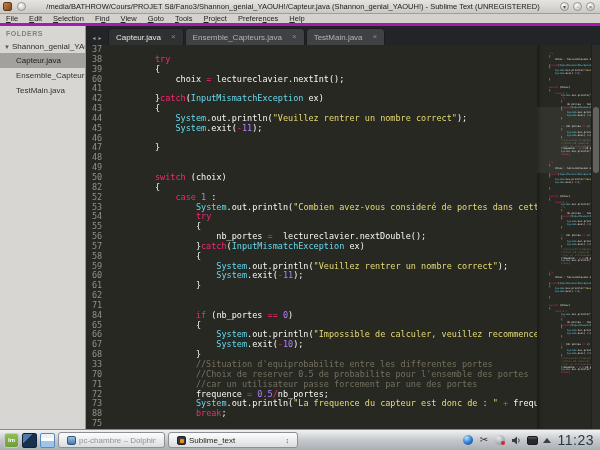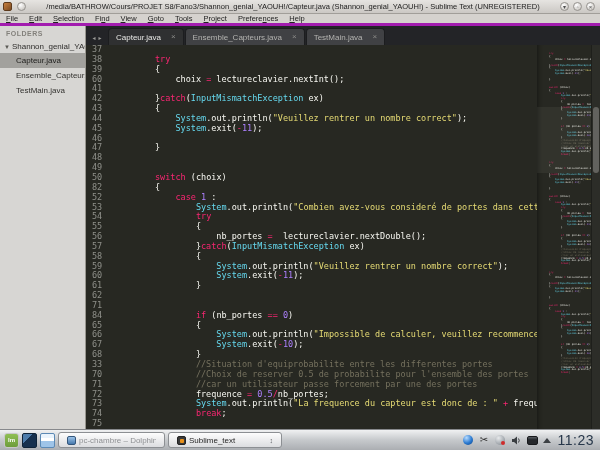--- a/index.html
+++ b/index.html
@@ -85,21 +85,21 @@
                border-radius:3px; color:#fff; font-size:6px; font-weight:bold;
                display:flex; align-items:center; justify-content:center; }
   .icon-desktop { background:linear-gradient(135deg,#4d7cab 0 35%,#16304e 36%);
                   border:1px solid #0e2338; border-radius:2px; }
   .icon-filemgr { background:linear-gradient(#e9f3fc 0 30%,#ffffff 31% 55%,#9ec4e8 56%);
                   border:1px solid #5b89b5; border-radius:2px; }
   .task-list { display:flex; align-items:center; gap:3px; }
   .task-btn { height:16px; display:flex; align-items:center; gap:3px; padding:0 8px;
               background:linear-gradient(#fdfdfd,#dcdde0); border:1px solid #8c8f93;
               border-radius:3px; font-size:8px; color:#1f1f1f; width:107px; overflow:hidden; }
-  .task-btn.active { width:114px; }
+  .task-btn.active { width:130px; }
   .task-btn .task-label { flex:1; white-space:nowrap; overflow:hidden; }
   .task-btn.dim .task-label { color:#8e9093; }
   .task-scroll { font-size:7px; color:#55585c; }
   .task-icon { width:9px; height:9px; flex:0 0 auto; border-radius:2px; }
   .icon-dolphin { background:linear-gradient(#9cc3e8,#4779ad); border:1px solid #33567c; }
   .icon-firefox { border-radius:50%;
                   background:radial-gradient(circle at 42% 38%, #7fb4dd 0 34%, #e96d0e 40% 85%, #b34a05 100%); }
   .icon-sublime { background:#3a3a3a; border:1px solid #222; position:relative; }
   .icon-sublime::after { content:""; position:absolute; left:2px; top:2px; width:4px; height:4px;
                          background:#e8901a; border-radius:1px; }
@@ -216,21 +216,21 @@
             <div>84</div>
             <div>65</div>
             <div>66</div>
             <div>67</div>
             <div>68</div>
             <div>33</div>
             <div>70</div>
             <div>71</div>
             <div>72</div>
             <div>73</div>
-            <div>74</div>
+            <div>88</div>
             <div>75</div>
           </div>
         <div class="code"><div class="code-line">&nbsp;</div><div class="code-line"><span class="tok-p">        </span><span class="tok-k">try</span></div><div class="code-line"><span class="tok-p">        {</span></div><div class="code-line"><span class="tok-p">            choix </span><span class="tok-k">=</span><span class="tok-p"> lectureclavier.nextInt();</span></div><div class="code-line">&nbsp;</div><div class="code-line"><span class="tok-p">        }</span><span class="tok-k">catch</span><span class="tok-p">(</span><span class="tok-t">InputMismatchException</span><span class="tok-p"> ex)</span></div><div class="code-line"><span class="tok-p">        {</span></div><div class="code-line"><span class="tok-p">            </span><span class="tok-t">System</span><span class="tok-p">.out.println(</span><span class="tok-s">"Veuillez rentrer un nombre correct"</span><span class="tok-p">);</span></div><div class="code-line"><span class="tok-p">            </span><span class="tok-t">System</span><span class="tok-p">.exit(</span><span class="tok-k">-</span><span class="tok-n">11</span><span class="tok-p">);</span></div><div class="code-line">&nbsp;</div><div class="code-line"><span class="tok-p">        }</span></div><div class="code-line">&nbsp;</div><div class="code-line">&nbsp;</div><div class="code-line"><span class="tok-p">        </span><span class="tok-k">switch</span><span class="tok-p"> (choix)</span></div><div class="code-line"><span class="tok-p">        {</span></div><div class="code-line"><span class="tok-p">            </span><span class="tok-k">case</span><span class="tok-p"> </span><span class="tok-n">1</span><span class="tok-p"> :</span></div><div class="code-line"><span class="tok-p">                </span><span class="tok-t">System</span><span class="tok-p">.out.println(</span><span class="tok-s">"Combien avez-vous consideré de portes dans cette liste</span></div><div class="code-line"><span class="tok-p">                </span><span class="tok-k">try</span></div><div class="code-line"><span class="tok-p">                {</span></div><div class="code-line"><span class="tok-p">                    nb_portes </span><span class="tok-k">=</span><span class="tok-p">  lectureclavier.nextDouble();</span></div><div class="code-line"><span class="tok-p">                }</span><span class="tok-k">catch</span><span class="tok-p">(</span><span class="tok-t">InputMismatchException</span><span class="tok-p"> ex)</span></div><div class="code-line"><span class="tok-p">                {</span></div><div class="code-line"><span class="tok-p">                    </span><span class="tok-t">System</span><span class="tok-p">.out.println(</span><span class="tok-s">"Veuillez rentrer un nombre correct"</span><span class="tok-p">);</span></div><div class="code-line"><span class="tok-p">                    </span><span class="tok-t">System</span><span class="tok-p">.exit(</span><span class="tok-k">-</span><span class="tok-n">11</span><span class="tok-p">);</span></div><div class="code-line"><span class="tok-p">                }</span></div><div class="code-line">&nbsp;</div><div class="code-line">&nbsp;</div><div class="code-line"><span class="tok-p">                </span><span class="tok-k">if</span><span class="tok-p"> (nb_portes </span><span class="tok-k">==</span><span class="tok-p"> </span><span class="tok-n">0</span><span class="tok-p">)</span></div><div class="code-line"><span class="tok-p">                {</span></div><div class="code-line"><span class="tok-p">                    </span><span class="tok-t">System</span><span class="tok-p">.out.println(</span><span class="tok-s">"Impossible de calculer, veuillez recommencer"</span></div><div class="code-line"><span class="tok-p">                    </span><span class="tok-t">System</span><span class="tok-p">.exit(</span><span class="tok-k">-</span><span class="tok-n">10</span><span class="tok-p">);</span></div><div class="code-line"><span class="tok-p">                }</span></div><div class="code-line"><span class="tok-c">                //Situation d'equiprobabilite entre les differentes portes</span></div><div class="code-line"><span class="tok-c">                //Choix de reserver 0.5 de probabilite pour l'ensemble des portes</span></div><div class="code-line"><span class="tok-c">                //car un utilisateur passe forcement par une des portes</span></div><div class="code-line"><span class="tok-p">                frequence </span><span class="tok-k">=</span><span class="tok-p"> </span><span class="tok-n">0.5</span><span class="tok-k">/</span><span class="tok-p">nb_portes;</span></div><div class="code-line"><span class="tok-p">                </span><span class="tok-t">System</span><span class="tok-p">.out.println(</span><span class="tok-s">"La frequence du capteur est donc de : "</span><span class="tok-p"> </span><span class="tok-k">+</span><span class="tok-p"> frequence);</span></div><div class="code-line"><span class="tok-p">                </span><span class="tok-k">break</span><span class="tok-p">;</span></div><div class="code-line">&nbsp;</div></div>
         <div class="minimap">
           <div><div class="mini-line">&nbsp;</div><div class="mini-line"><span class="tok-p">        </span><span class="tok-k">try</span></div><div class="mini-line"><span class="tok-p">        {</span></div><div class="mini-line"><span class="tok-p">            choix </span><span class="tok-k">=</span><span class="tok-p"> lectureclavier.nextInt();</span></div><div class="mini-line">&nbsp;</div><div class="mini-line"><span class="tok-p">        }</span><span class="tok-k">catch</span><span class="tok-p">(</span><span class="tok-t">InputMismatchException</span></div><div class="mini-line"><span class="tok-p">        {</span></div><div class="mini-line"><span class="tok-p">            </span><span class="tok-t">System</span><span class="tok-p">.out.println(</span><span class="tok-s">"Veuillez rentrer un nombre correct"</span></div><div class="mini-line"><span class="tok-p">            </span><span class="tok-t">System</span><span class="tok-p">.exit(</span><span class="tok-k">-</span><span class="tok-n">11</span><span class="tok-p">);</span></div><div class="mini-line">&nbsp;</div><div class="mini-line"><span class="tok-p">        }</span></div><div class="mini-line">&nbsp;</div><div class="mini-line">&nbsp;</div><div class="mini-line"><span class="tok-p">        </span><span class="tok-k">switch</span><span class="tok-p"> (choix)</span></div><div class="mini-line"><span class="tok-p">        {</span></div><div class="mini-line"><span class="tok-p">            </span><span class="tok-k">case</span><span class="tok-p"> </span><span class="tok-n">1</span><span class="tok-p"> :</span></div><div class="mini-line"><span class="tok-p">                </span><span class="tok-t">System</span><span class="tok-p">.out.println(</span><span class="tok-s">"Combien avez-vous consideré de portes dans cette liste</span></div><div class="mini-line"><span class="tok-p">                </span><span class="tok-k">try</span></div><div class="mini-line"><span class="tok-p">                {</span></div><div class="mini-line"><span class="tok-p">                    nb_portes </span><span class="tok-k">=</span><span class="tok-p">  lectureclavier.nextDouble();</span></div><div class="mini-line"><span class="tok-p">                }</span><span class="tok-k">catch</span><span class="tok-p">(</span><span class="tok-t">InputMismatchException</span></div><div class="mini-line"><span class="tok-p">                {</span></div><div class="mini-line"><span class="tok-p">                    </span><span class="tok-t">System</span><span class="tok-p">.out.println(</span></div><div class="mini-line"><span class="tok-p">                    </span><span class="tok-t">System</span><span class="tok-p">.exit(</span><span class="tok-k">-</span><span class="tok-n">11</span><span class="tok-p">);</span></div><div class="mini-line"><span class="tok-p">                }</span></div><div class="mini-line">&nbsp;</div><div class="mini-line">&nbsp;</div><div class="mini-line"><span class="tok-p">                </span><span class="tok-k">if</span><span class="tok-p"> (nb_portes </span><span class="tok-k">==</span><span class="tok-p"> </span><span class="tok-n">0</span><span class="tok-p">)</span></div><div class="mini-line"><span class="tok-p">                {</span></div><div class="mini-line"><span class="tok-p">                    </span><span class="tok-t">System</span><span class="tok-p">.out.println(</span></div><div class="mini-line"><span class="tok-p">                    </span><span class="tok-t">System</span><span class="tok-p">.exit(</span><span class="tok-k">-</span><span class="tok-n">10</span><span class="tok-p">);</span></div><div class="mini-line"><span class="tok-p">                }</span></div><div class="mini-line"><span class="tok-c">                //Situation d'equiprobabilite entre les differentes portes</span></div><div class="mini-line"><span class="tok-c">                //Choix de reserver 0.5 de probabilite pour l'ensemble des portes</span></div><div class="mini-line"><span class="tok-c">                //car un utilisateur passe forcement par une des portes</span></div><div class="mini-line"><span class="tok-p">                frequence </span><span class="tok-k">=</span><span class="tok-p"> </span><span class="tok-n">0.5</span><span class="tok-k">/</span><span class="tok-p">nb_portes;</span></div><div class="mini-line"><span class="tok-p">                </span><span class="tok-t">System</span><span class="tok-p">.out.println(</span><span class="tok-s">"La frequence du capteur est donc de : "</span></div><div class="mini-line"><span class="tok-p">                </span><span class="tok-k">break</span><span class="tok-p">;</span></div><div class="mini-line">&nbsp;</div><div class="mini-line">&nbsp;</div><div class="mini-line"><span class="tok-p">        </span><span class="tok-k">try</span></div><div class="mini-line"><span class="tok-p">        {</span></div><div class="mini-line"><span class="tok-p">            choix </span><span class="tok-k">=</span><span class="tok-p"> lectureclavier.nextInt();</span></div><div class="mini-line">&nbsp;</div><div class="mini-line"><span class="tok-p">        }</span><span class="tok-k">catch</span><span class="tok-p">(</span><span class="tok-t">InputMismatchException</span></div><div class="mini-line"><span class="tok-p">        {</span></div><div class="mini-line"><span class="tok-p">            </span><span class="tok-t">System</span><span class="tok-p">.out.println(</span><span class="tok-s">"Veuillez rentrer un nombre correct"</span></div><div class="mini-line"><span class="tok-p">            </span><span class="tok-t">System</span><span class="tok-p">.exit(</span><span class="tok-k">-</span><span class="tok-n">11</span><span class="tok-p">);</span></div><div class="mini-line">&nbsp;</div><div class="mini-line"><span class="tok-p">        }</span></div><div class="mini-line">&nbsp;</div><div class="mini-line">&nbsp;</div><div class="mini-line"><span class="tok-p">        </span><span class="tok-k">switch</span><span class="tok-p"> (choix)</span></div><div class="mini-line"><span class="tok-p">        {</span></div><div class="mini-line"><span class="tok-p">            </span><span class="tok-k">case</span><span class="tok-p"> </span><span class="tok-n">1</span><span class="tok-p"> :</span></div><div class="mini-line"><span class="tok-p">                </span><span class="tok-t">System</span><span class="tok-p">.out.println(</span><span class="tok-s">"Combien avez-vous consideré de portes dans cette liste</span></div><div class="mini-line"><span class="tok-p">                </span><span class="tok-k">try</span></div><div class="mini-line"><span class="tok-p">                {</span></div><div class="mini-line"><span class="tok-p">                    nb_portes </span><span class="tok-k">=</span><span class="tok-p">  lectureclavier.nextDouble();</span></div><div class="mini-line"><span class="tok-p">                }</span><span class="tok-k">catch</span><span class="tok-p">(</span><span class="tok-t">InputMismatchException</span></div><div class="mini-line"><span class="tok-p">                {</span></div><div class="mini-line"><span class="tok-p">                    </span><span class="tok-t">System</span><span class="tok-p">.out.println(</span></div><div class="mini-line"><span class="tok-p">                    </span><span class="tok-t">System</span><span class="tok-p">.exit(</span><span class="tok-k">-</span><span class="tok-n">11</span><span class="tok-p">);</span></div><div class="mini-line"><span class="tok-p">                }</span></div><div class="mini-line">&nbsp;</div><div class="mini-line">&nbsp;</div><div class="mini-line"><span class="tok-p">                </span><span class="tok-k">if</span><span class="tok-p"> (nb_portes </span><span class="tok-k">==</span><span class="tok-p"> </span><span class="tok-n">0</span><span class="tok-p">)</span></div><div class="mini-line"><span class="tok-p">                {</span></div><div class="mini-line"><span class="tok-p">                    </span><span class="tok-t">System</span><span class="tok-p">.out.println(</span></div><div class="mini-line"><span class="tok-p">                    </span><span class="tok-t">System</span><span class="tok-p">.exit(</span><span class="tok-k">-</span><span class="tok-n">10</span><span class="tok-p">);</span></div><div class="mini-line"><span class="tok-p">                }</span></div><div class="mini-line"><span class="tok-c">                //Situation d'equiprobabilite entre les differentes portes</span></div><div class="mini-line"><span class="tok-c">                //Choix de reserver 0.5 de probabilite pour l'ensemble des portes</span></div><div class="mini-line"><span class="tok-c">                //car un utilisateur passe forcement par une des portes</span></div><div class="mini-line"><span class="tok-p">                frequence </span><span class="tok-k">=</span><span class="tok-p"> </span><span class="tok-n">0.5</span><span class="tok-k">/</span><span class="tok-p">nb_portes;</span></div><div class="mini-line"><span class="tok-p">                </span><span class="tok-t">System</span><span class="tok-p">.out.println(</span><span class="tok-s">"La frequence du capteur est donc de : "</span></div><div class="mini-line"><span class="tok-p">                </span><span class="tok-k">break</span><span class="tok-p">;</span></div><div class="mini-line">&nbsp;</div><div class="mini-line">&nbsp;</div><div class="mini-line"><span class="tok-p">        </span><span class="tok-k">try</span></div><div class="mini-line"><span class="tok-p">        {</span></div><div class="mini-line"><span class="tok-p">            choix </span><span class="tok-k">=</span><span class="tok-p"> lectureclavier.nextInt();</span></div><div class="mini-line">&nbsp;</div><div class="mini-line"><span class="tok-p">        }</span><span class="tok-k">catch</span><span class="tok-p">(</span><span class="tok-t">InputMismatchException</span></div><div class="mini-line"><span class="tok-p">        {</span></div><div class="mini-line"><span class="tok-p">            </span><span class="tok-t">System</span><span class="tok-p">.out.println(</span><span class="tok-s">"Veuillez rentrer un nombre correct"</span></div><div class="mini-line"><span class="tok-p">            </span><span class="tok-t">System</span><span class="tok-p">.exit(</span><span class="tok-k">-</span><span class="tok-n">11</span><span class="tok-p">);</span></div><div class="mini-line">&nbsp;</div><div class="mini-line"><span class="tok-p">        }</span></div><div class="mini-line">&nbsp;</div><div class="mini-line">&nbsp;</div><div class="mini-line"><span class="tok-p">        </span><span class="tok-k">switch</span><span class="tok-p"> (choix)</span></div><div class="mini-line"><span class="tok-p">        {</span></div><div class="mini-line"><span class="tok-p">            </span><span class="tok-k">case</span><span class="tok-p"> </span><span class="tok-n">1</span><span class="tok-p"> :</span></div><div class="mini-line"><span class="tok-p">                </span><span class="tok-t">System</span><span class="tok-p">.out.println(</span><span class="tok-s">"Combien avez-vous consideré de portes dans cette liste</span></div><div class="mini-line"><span class="tok-p">                </span><span class="tok-k">try</span></div><div class="mini-line"><span class="tok-p">                {</span></div><div class="mini-line"><span class="tok-p">                    nb_portes </span><span class="tok-k">=</span><span class="tok-p">  lectureclavier.nextDouble();</span></div><div class="mini-line"><span class="tok-p">                }</span><span class="tok-k">catch</span><span class="tok-p">(</span><span class="tok-t">InputMismatchException</span></div><div class="mini-line"><span class="tok-p">                {</span></div><div class="mini-line"><span class="tok-p">                    </span><span class="tok-t">System</span><span class="tok-p">.out.println(</span></div><div class="mini-line"><span class="tok-p">                    </span><span class="tok-t">System</span><span class="tok-p">.exit(</span><span class="tok-k">-</span><span class="tok-n">11</span><span class="tok-p">);</span></div><div class="mini-line"><span class="tok-p">                }</span></div><div class="mini-line">&nbsp;</div><div class="mini-line">&nbsp;</div><div class="mini-line"><span class="tok-p">                </span><span class="tok-k">if</span><span class="tok-p"> (nb_portes </span><span class="tok-k">==</span><span class="tok-p"> </span><span class="tok-n">0</span><span class="tok-p">)</span></div><div class="mini-line"><span class="tok-p">                {</span></div><div class="mini-line"><span class="tok-p">                    </span><span class="tok-t">System</span><span class="tok-p">.out.println(</span></div><div class="mini-line"><span class="tok-p">                    </span><span class="tok-t">System</span><span class="tok-p">.exit(</span><span class="tok-k">-</span><span class="tok-n">10</span><span class="tok-p">);</span></div><div class="mini-line"><span class="tok-p">                }</span></div><div class="mini-line"><span class="tok-c">                //Situation d'equiprobabilite entre les differentes portes</span></div><div class="mini-line"><span class="tok-c">                //Choix de reserver 0.5 de probabilite pour l'ensemble des portes</span></div><div class="mini-line"><span class="tok-c">                //car un utilisateur passe forcement par une des portes</span></div><div class="mini-line"><span class="tok-p">                frequence </span><span class="tok-k">=</span><span class="tok-p"> </span><span class="tok-n">0.5</span><span class="tok-k">/</span><span class="tok-p">nb_portes;</span></div><div class="mini-line"><span class="tok-p">                </span><span class="tok-t">System</span><span class="tok-p">.out.println(</span><span class="tok-s">"La frequence du capteur est donc de : "</span></div><div class="mini-line"><span class="tok-p">                </span><span class="tok-k">break</span><span class="tok-p">;</span></div><div class="mini-line">&nbsp;</div></div>
           <div class="mini-viewport"></div>
         </div>
         <div class="vscroll">
           <div class="vthumb"></div>
         </div>

